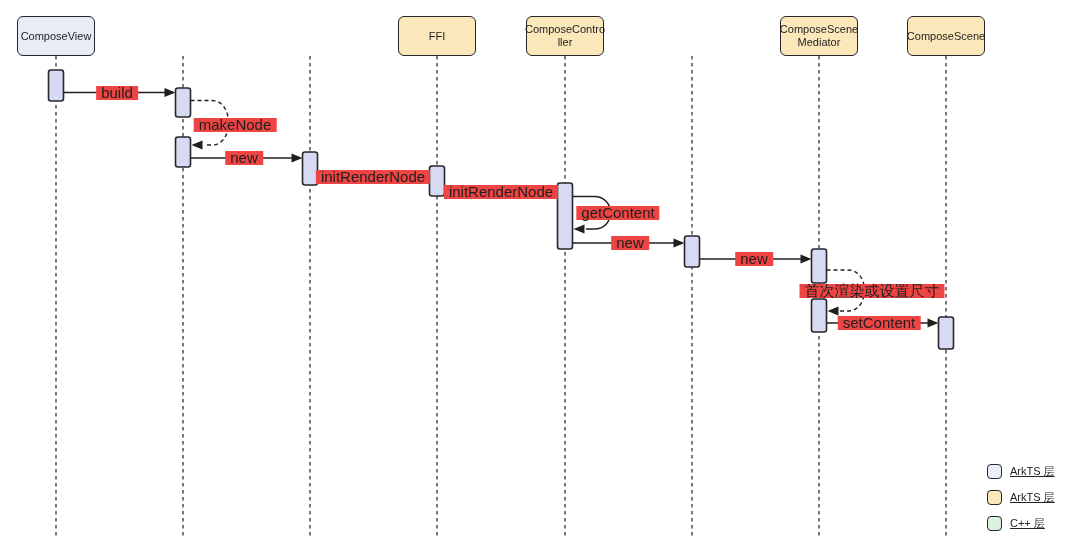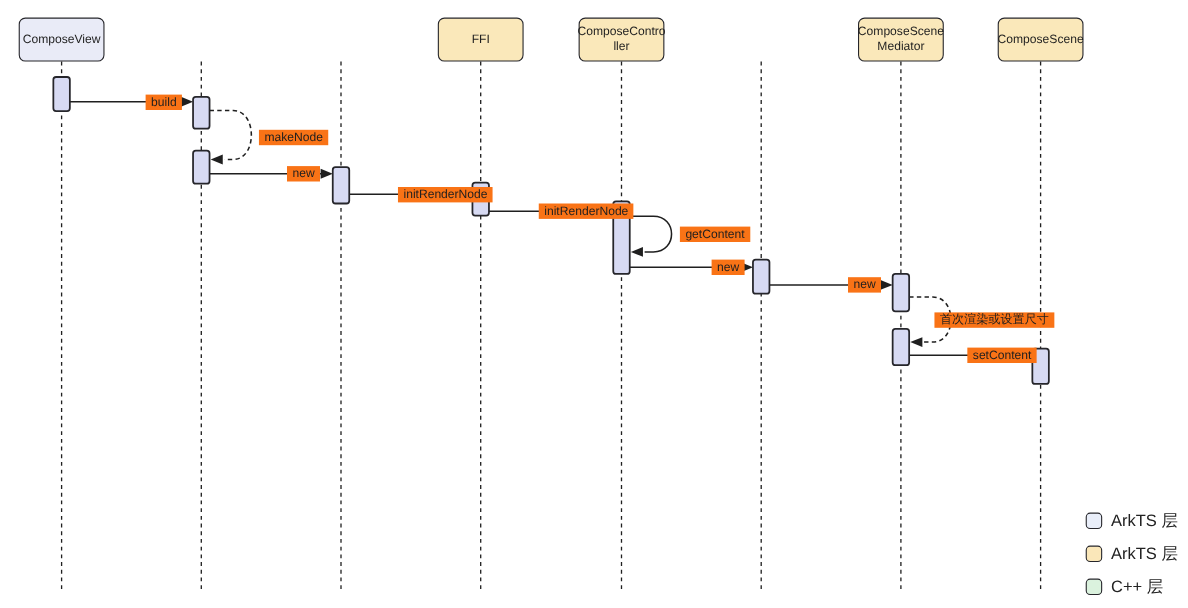--- a/index.html
+++ b/index.html
@@ -18,33 +18,33 @@
   .participant{
     position:absolute;width:78px;height:40px;box-sizing:border-box;
     border:1.6px solid #26262b;border-radius:6px;
     display:flex;align-items:center;justify-content:center;
     text-align:center;font-size:11px;line-height:13px;white-space:pre-line;
   }
   .arkts{background:#e9ebf7;}
   .kotlin{background:#fae8ba;}
   .msg-label{
     position:absolute;transform:translate(-50%,-50%);
-    background:#f97316;padding:0 5px;font-size:11px;line-height:14px;
-    white-space:nowrap;color:#1f1f1f;margin-left:32px;
+    background:#ef4444;padding:0 5px;font-size:15px;line-height:14px;
+    white-space:nowrap;color:#1f1f1f;
   }
   .legend{position:absolute;left:987px;top:464px;}
   .legend-item{display:flex;align-items:center;margin-bottom:11px;}
   .legend-swatch{
     width:15px;height:15px;box-sizing:border-box;border:1.8px solid #26262b;
     border-radius:4px;margin-right:8px;flex:0 0 auto;
   }
   .sw-arkts{background:#e9eef9;}
   .sw-kotlin{background:#fae7b9;}
   .sw-cpp{background:#dbf2de;}
-  .legend-label{font-size:15px;color:#222;}
+  .legend-label{font-size:11px;color:#222;text-decoration:underline;}
 </style>
 </head>
 <body>
 
 <div id="canvas">
 
   <svg width="1080" height="553" viewBox="0 0 1080 553">
 
     <line class="lifeline" x1="56" y1="56" x2="56" y2="537"></line>
     <line class="lifeline" x1="183" y1="56" x2="183" y2="537"></line>

